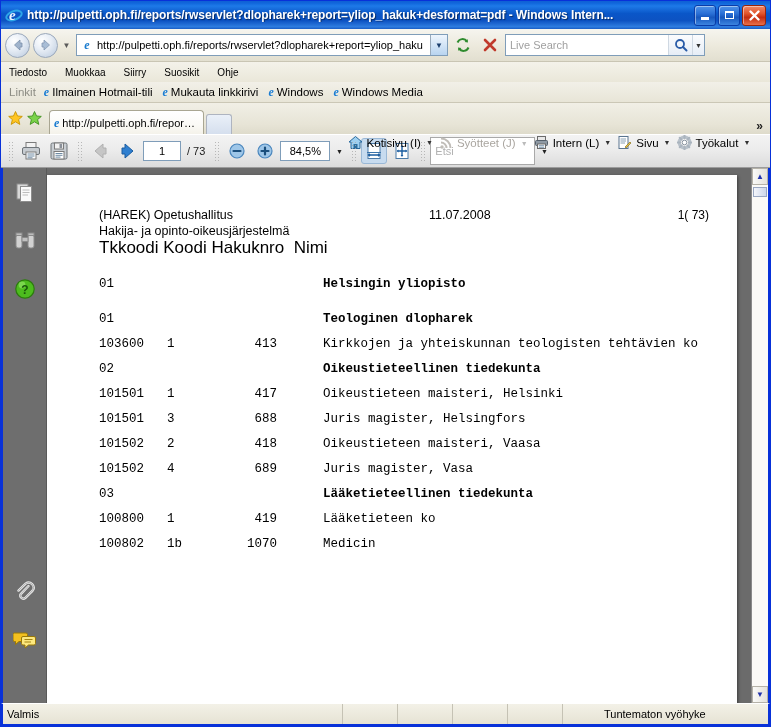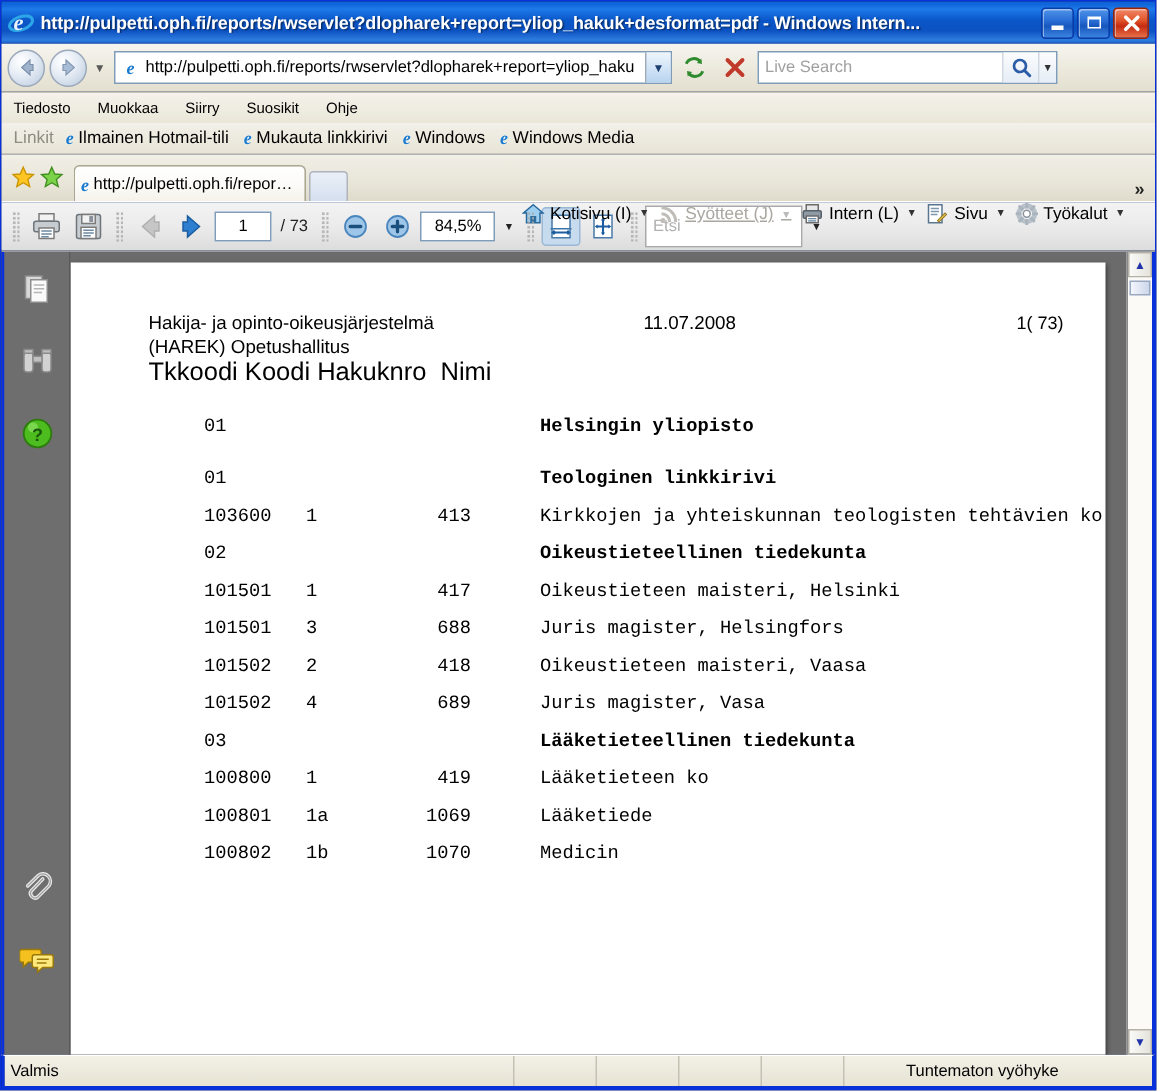--- a/index.html
+++ b/index.html
@@ -227,21 +227,21 @@
   }
   .cmdbar {
     position: absolute;
     right: 0; top: 16px;
     height: 31px;
     display: flex; align-items: flex-end;
     padding-right: 4px;
     font-size: 11.5px;
   }
   .cmd { display: flex; align-items: center; padding: 0 3px; white-space: nowrap; }
-  .cmd.dim { color: #aaa6a0; text-decoration: underline; }
+  .cmd.dim { color: #aaa6a0; }
   .cmd .ci { margin-right: 4px; font-size: 12px; }
   .cmd .caret { margin-left: 5px; font-size: 7px; color: #333; }
   .cmd.dim .caret { color: #bbb; }
   .chev { font-size: 12px; font-weight: bold; color: #222; align-self: flex-start; padding: 0 3px; }
 
   
   #pdftoolbar {
     flex: 0 0 34px;
     background: linear-gradient(to bottom,#f3f3f3 0%, #ebebeb 50%, #dcdcdc 100%);
     border-top: 1px solid #fff;
@@ -362,21 +362,20 @@
   .rows {
     margin-top: 21px;
     font-family: "Liberation Mono", monospace;
     font-size: 12.5px;
   }
   .row {
     display: flex;
     height: 25px;
     align-items: flex-start;
     white-space: pre;
-    margin-left: 37px;
   }
   .row .c1 { flex: 0 0 68px; }
   .row .c2 { flex: 0 0 48px; }
   .row .c3 { flex: 0 0 68px; text-align: right; padding-right: 6px; }
   .row .c4 { flex: 1 1 auto; padding-left: 40px; }
   .row.bold .c4 { font-weight: bold; }
   .row.gap { height: 35px; }
 
   
   #vscroll {
@@ -719,41 +718,40 @@
         </svg>
       </span>
     </div>
 
     <div id="pagearea">
       <div id="page">
         <div id="doc">
 
           <div class="doc-head">
             <div class="left">
+              <div>(HAREK) Opetushallitus</div>
               <div>Hakija- ja opinto-oikeusjärjestelmä</div>
-              <div>(HAREK) Opetushallitus</div>
             </div>
             <div class="date">11.07.2008</div>
             <div class="pageno">1( 73)</div>
           </div>
 
           <div class="doc-cols">Tkkoodi Koodi Hakuknro  Nimi</div>
 
           <div class="rows" id="rows">
               <div class="row bold gap"><span class="c1">01</span><span class="c2"></span><span class="c3"></span><span class="c4">Helsingin yliopisto</span></div>
-              <div class="row bold"><span class="c1">01</span><span class="c2"></span><span class="c3"></span><span class="c4">Teologinen linkkirivi</span></div>
+              <div class="row bold"><span class="c1">01</span><span class="c2"></span><span class="c3"></span><span class="c4">Teologinen dlopharek</span></div>
               <div class="row"><span class="c1">103600</span><span class="c2">1</span><span class="c3">413</span><span class="c4">Kirkkojen ja yhteiskunnan teologisten tehtävien ko</span></div>
               <div class="row bold"><span class="c1">02</span><span class="c2"></span><span class="c3"></span><span class="c4">Oikeustieteellinen tiedekunta</span></div>
               <div class="row"><span class="c1">101501</span><span class="c2">1</span><span class="c3">417</span><span class="c4">Oikeustieteen maisteri, Helsinki</span></div>
               <div class="row"><span class="c1">101501</span><span class="c2">3</span><span class="c3">688</span><span class="c4">Juris magister, Helsingfors</span></div>
               <div class="row"><span class="c1">101502</span><span class="c2">2</span><span class="c3">418</span><span class="c4">Oikeustieteen maisteri, Vaasa</span></div>
               <div class="row"><span class="c1">101502</span><span class="c2">4</span><span class="c3">689</span><span class="c4">Juris magister, Vasa</span></div>
               <div class="row bold"><span class="c1">03</span><span class="c2"></span><span class="c3"></span><span class="c4">Lääketieteellinen tiedekunta</span></div>
               <div class="row"><span class="c1">100800</span><span class="c2">1</span><span class="c3">419</span><span class="c4">Lääketieteen ko</span></div>
-              <div class="row"><span class="c1">100801</span><span class="c2">1a</span><span class="c3">1069</span><span class="c4">Lääketiede</span></div>
               <div class="row"><span class="c1">100802</span><span class="c2">1b</span><span class="c3">1070</span><span class="c4">Medicin</span></div>
             </div>
 
         </div>
       </div>
     </div>
 
     <div id="vscroll">
       <span class="sbtn">▲</span>
       <span class="strack"></span>

